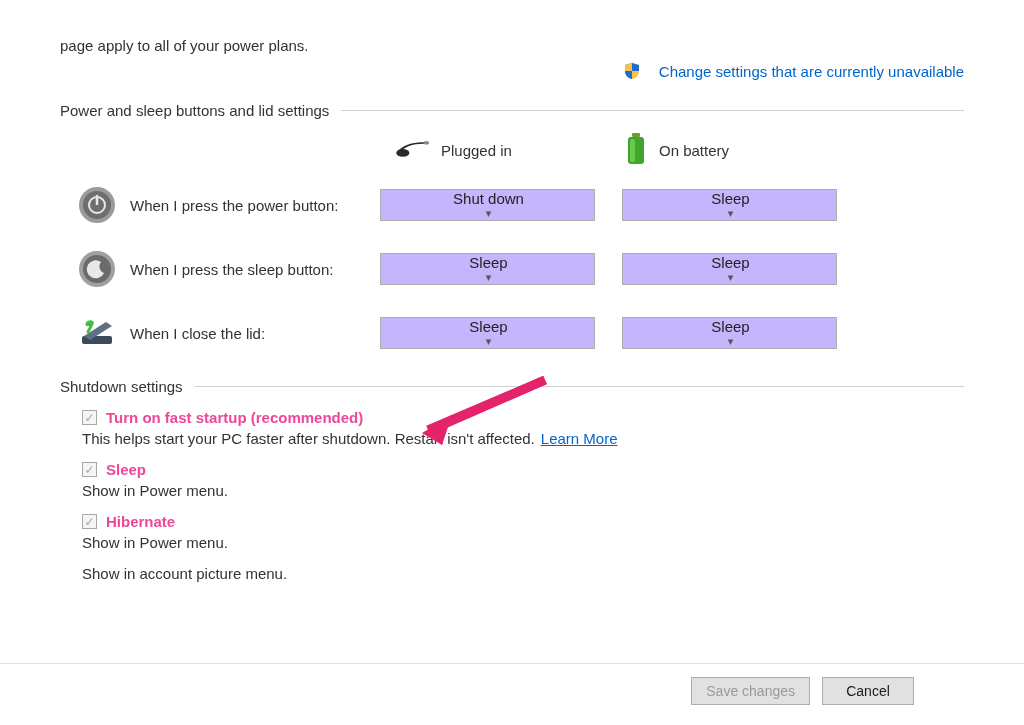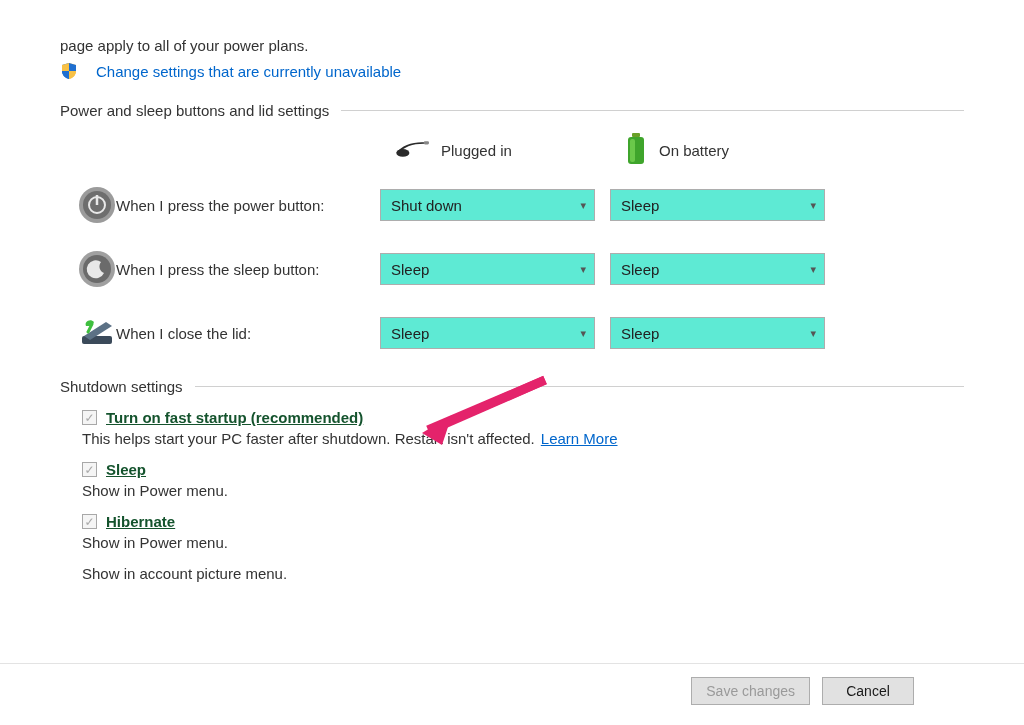--- a/index.html
+++ b/index.html
@@ -20,20 +20,21 @@
   .intro-text {
     color: #333;
     margin-bottom: 8px;
     margin-top: 25px;
   }
   .admin-link-row {
     display: flex;
     align-items: center;
     gap: 18px;
     margin-bottom: 22px;
+    justify-content: flex-end;
   }
   .shield-icon {
     width: 18px; height: 18px;
     flex-shrink: 0;
   }
   .admin-link {
     color: #0066cc;
     cursor: pointer;
   }
   .section-header {
@@ -75,33 +76,35 @@
     margin-bottom: 26px;
   }
   .row-icon {
     width: 38px;
     height: 38px;
     margin-left: 18px;
     flex-shrink: 0;
   }
   .row-label {
     width: 264px;
+    padding-left: 14px;
     color: #333;
   }
   .dropdown {
     width: 215px;
     height: 32px;
-    background: #5eead4;
+    background: #c4b5fd;
     border: 1px solid #adadad;
     display: flex;
     align-items: center;
     justify-content: space-between;
     padding: 0 8px 0 10px;
-    margin-right: 15px;
+    margin-right: 27px;
     cursor: pointer;
+    flex-direction: column;
   }
   .dropdown .val { color: #222; }
   .dropdown .chev {
     font-size: 11px;
     color: #555;
   }
 
   .shutdown-section {
   }
   .shutdown-items {
@@ -126,22 +129,21 @@
     flex-shrink: 0;
   }
   .chk-box.checked::after {
     content: "✓";
     font-size: 12px;
     color: #a8a8a8;
     line-height: 1;
   }
   .chk-title {
     font-weight: 600;
-    color: #14532d;
-    text-decoration: underline;
+    color: #ec4899;
   }
   .chk-desc {
     margin-top: 4px;
     padding-left: 0;
     color: #333;
   }
   .chk-desc-row {
     display: flex;
     align-items: baseline;
     gap: 6px;

